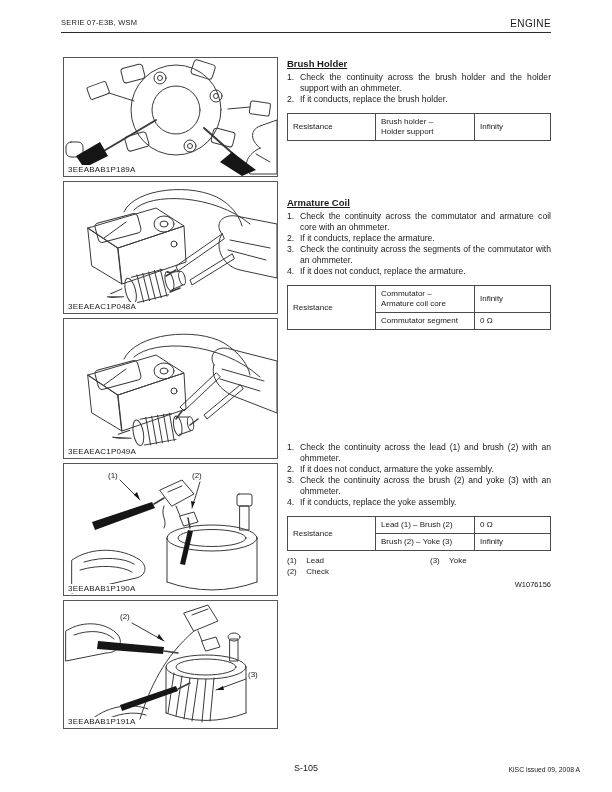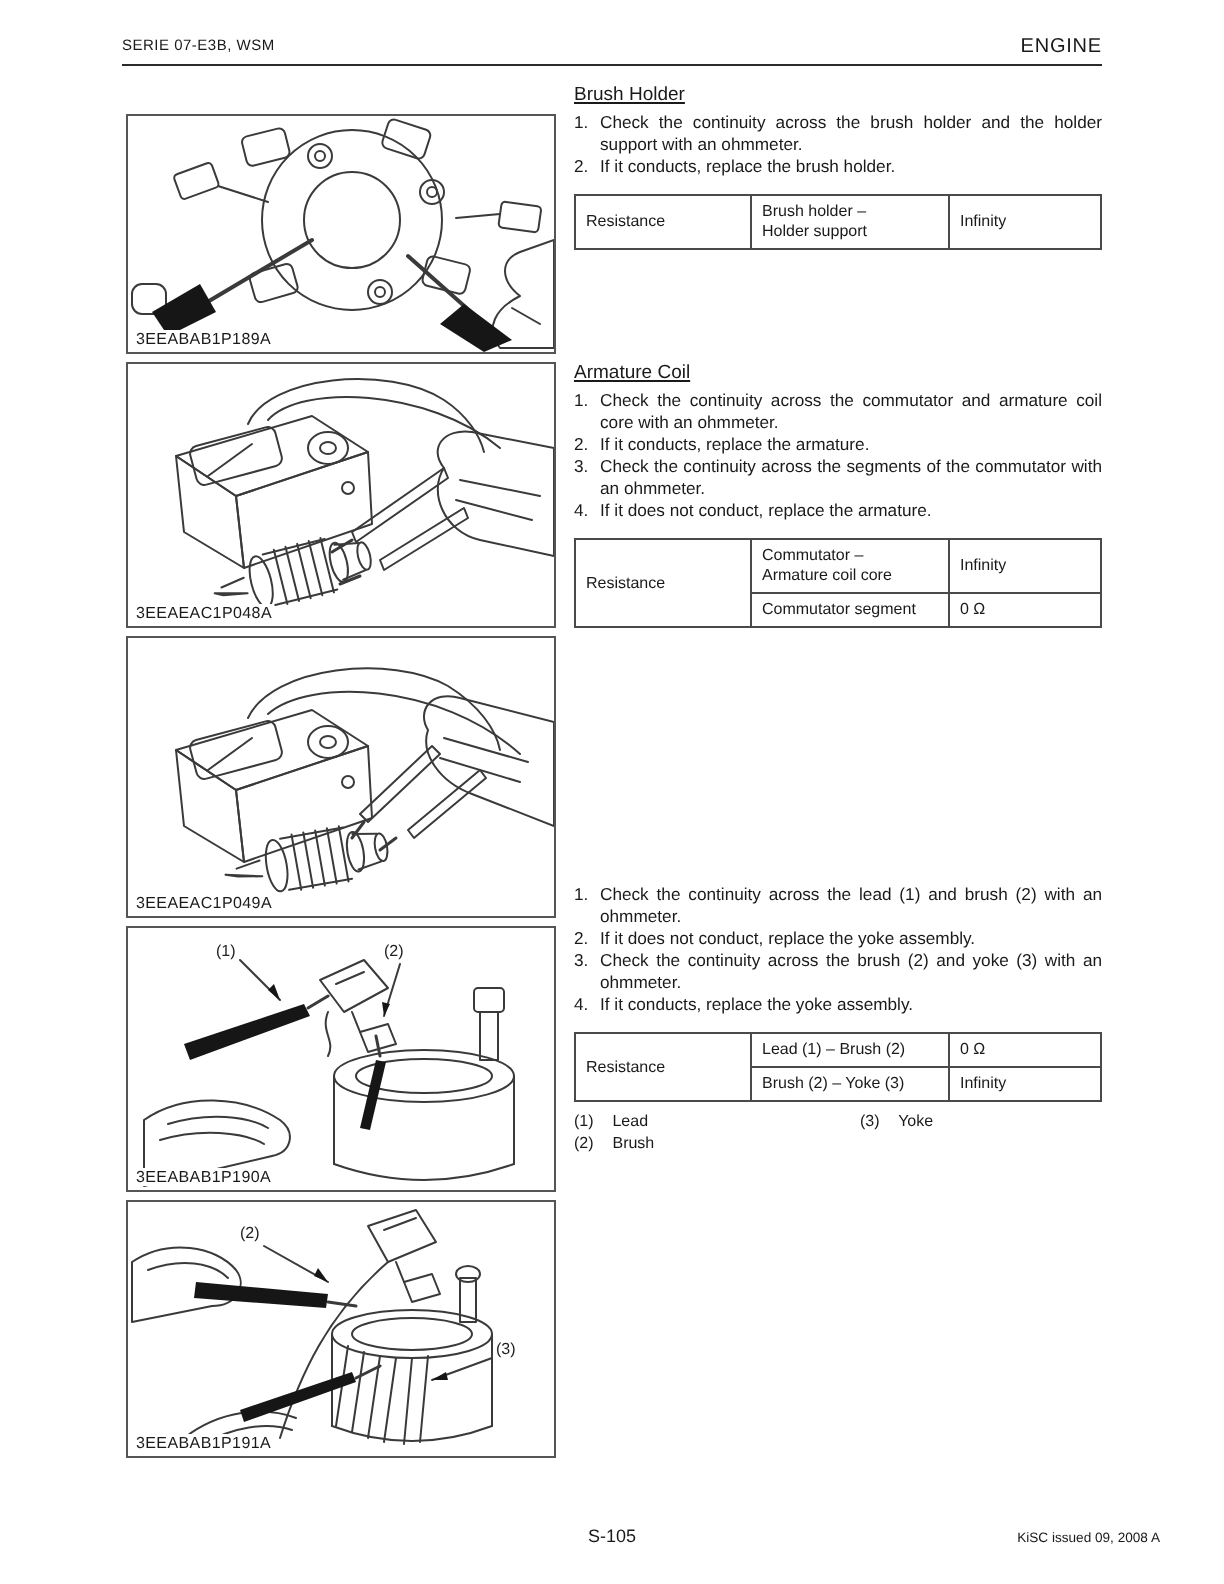--- a/index.html
+++ b/index.html
@@ -21,21 +21,21 @@
   .figures { position:absolute; left:63px; top:57px; width:215px; }
   .figure { position:relative; border:1px solid #555; margin-bottom:4px; background:#fff; box-sizing:border-box;text-decoration:underline; }
   .figure svg { display:block; width:100%; height:100%; }
   .fig-label { position:absolute; left:4px; bottom:2px; font-size:8px; letter-spacing:.2px; background:#fff; }
   .sk { stroke:#3a3a3a; fill:none; stroke-width:1; stroke-linecap:round; stroke-linejoin:round; }
   .blk { fill:#161616; stroke:none; }
   .callout { font-family:"Liberation Sans", sans-serif; font-size:8px; fill:#222; stroke:none; }
 
   
   .section { position:absolute; left:287px; width:264px; }
-  .sec-title { margin:0 0 3px 0; font-size:9.5px; font-weight:normal; text-decoration:underline; }
+  .sec-title { margin:16px 0 3px 0; font-size:9.5px; font-weight:bold; text-decoration:underline; }
   ol.steps { list-style:none; margin:0; padding:0; counter-reset:step; }
   ol.steps li {
     position:relative; padding-left:13px; counter-increment:step;
     font-size:8.6px; line-height:11px; text-align:justify;
   }
   ol.steps li::before { content:counter(step) "."; position:absolute; left:0; top:0; }
   table.res-table { border-collapse:collapse; width:100%; margin-top:8px; table-layout:fixed; }
   table.res-table td {
     border:1px solid #4a4a4a; font-size:8px; line-height:10px;
     padding:3px 5px; vertical-align:middle; box-sizing:border-box;
@@ -266,21 +266,21 @@
         <td class="c2">Commutator segment</td>
         <td class="c3">0 Ω</td>
       </tr>
     </tbody>
       </table>
   </div>
 
   <div class="section" style="top:442px">
     <ol class="steps">
       <li>Check the continuity across the lead (1) and brush (2) with an ohmmeter.</li>
-      <li>If it does not conduct, replace the yoke assembly.</li>
+      <li>If it does not conduct, armature the yoke assembly.</li>
       <li>Check the continuity across the brush (2) and yoke (3) with an ohmmeter.</li>
       <li>If it conducts, replace the yoke assembly.</li>
     </ol>
     <table class="res-table">
       <tbody>
           <tr>
         <td class="c1" rowspan="2">Resistance</td>
         <td class="c2">Lead (1) – Brush (2)</td>
         <td class="c3">0 Ω</td>
       </tr>
@@ -291,28 +291,29 @@
     </tbody>
       </table>
     <div class="legend">
       <div class="legend-col-a">
         <div class="legend-item">
           <span class="num">(1)</span>
           <span>Lead</span>
         </div>
         <div class="legend-item">
           <span class="num">(2)</span>
-          <span>Brush</span>
+          <span>Check</span>
         </div>
       </div>
       <div class="legend-col-b">
         <div class="legend-item">
           <span class="num">(3)</span>
           <span>Yoke</span>
         </div>
       </div>
     </div>
+    <div class="code">W1076156</div>
   </div>
 
   <div class="footer-page">S-105</div>
   <div class="footer-issue">KiSC issued 09, 2008 A</div>
 
 </div>
 
 </body></html>

